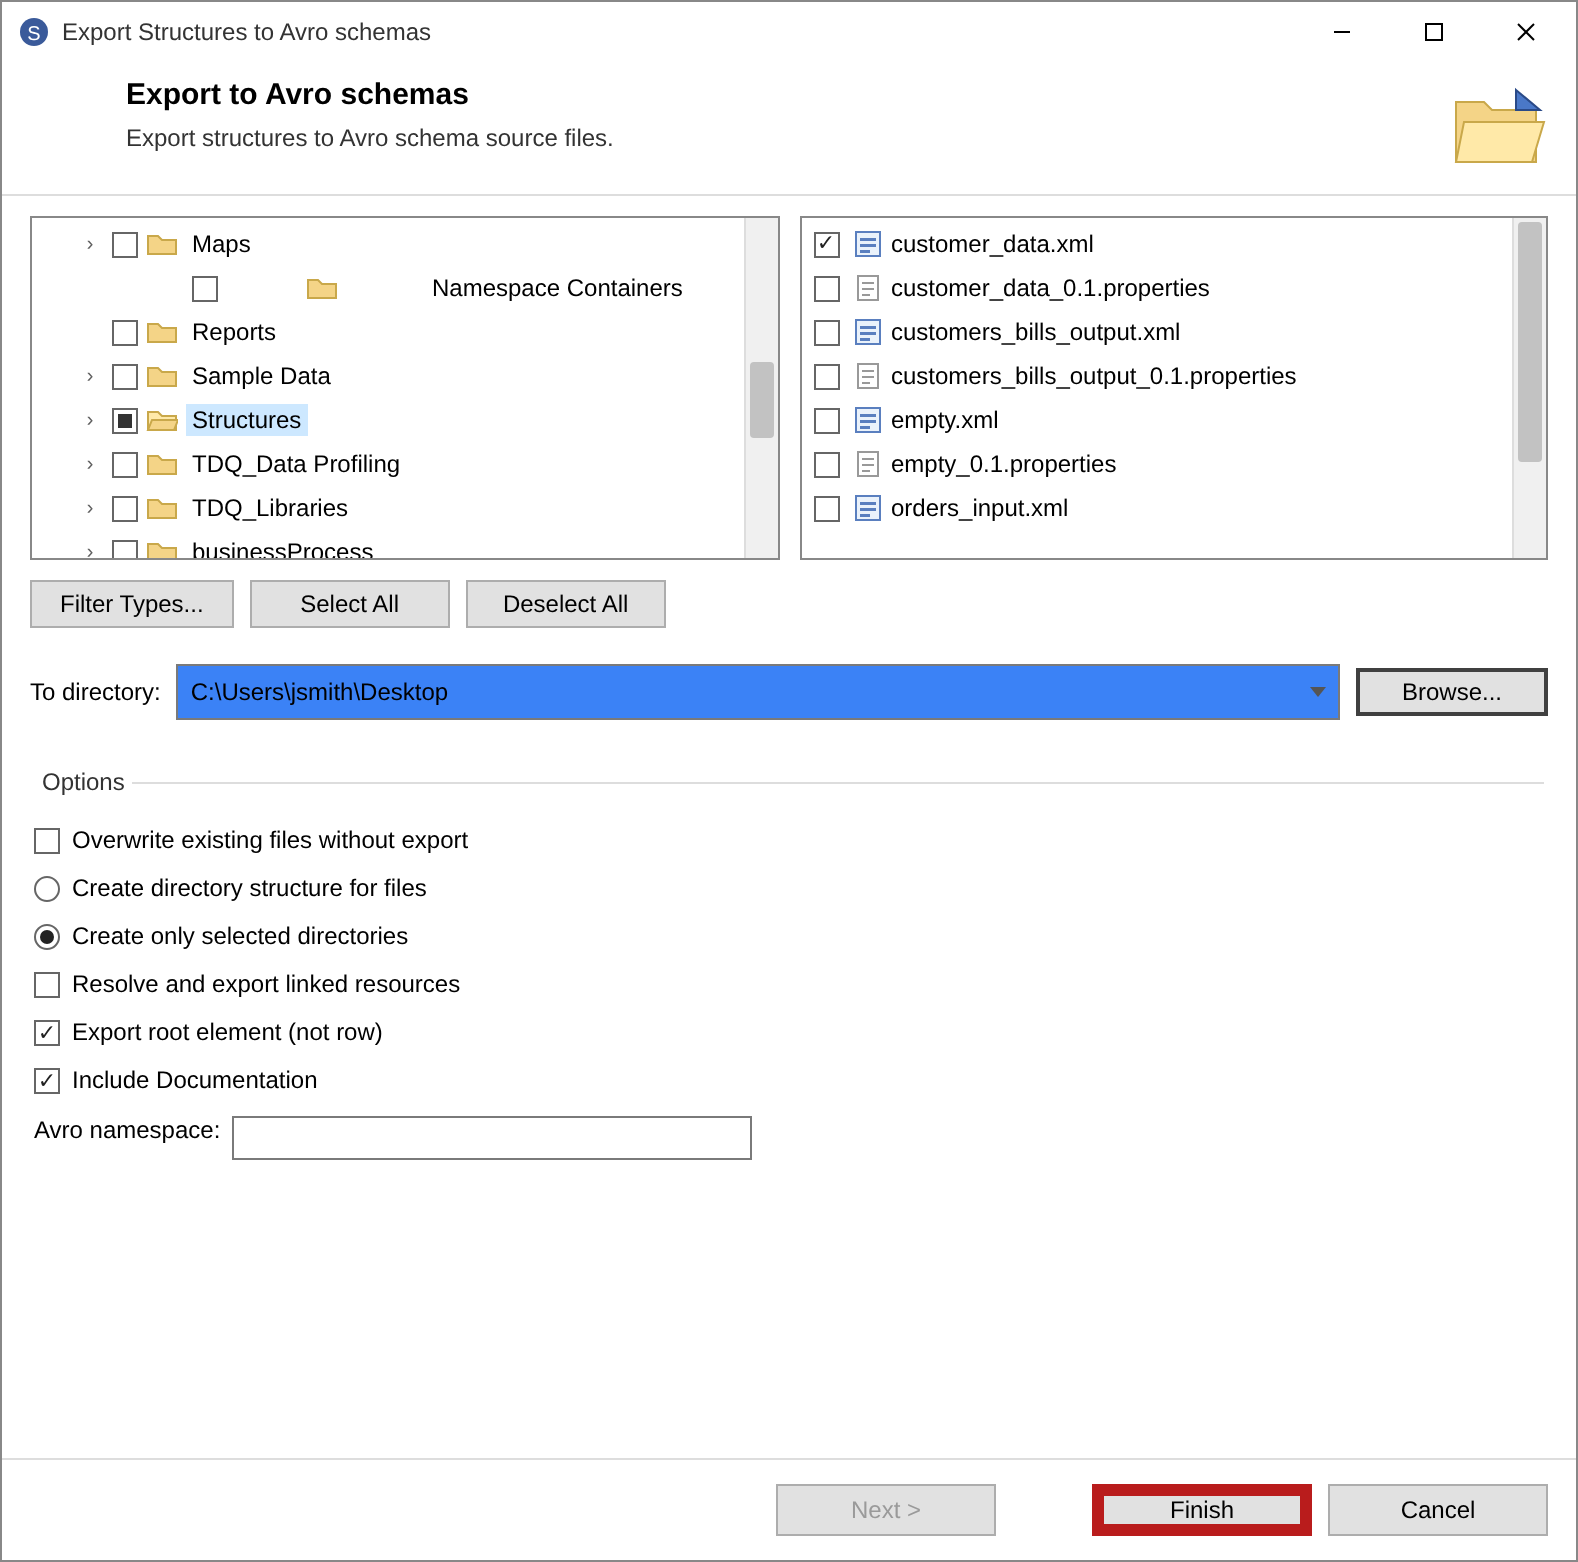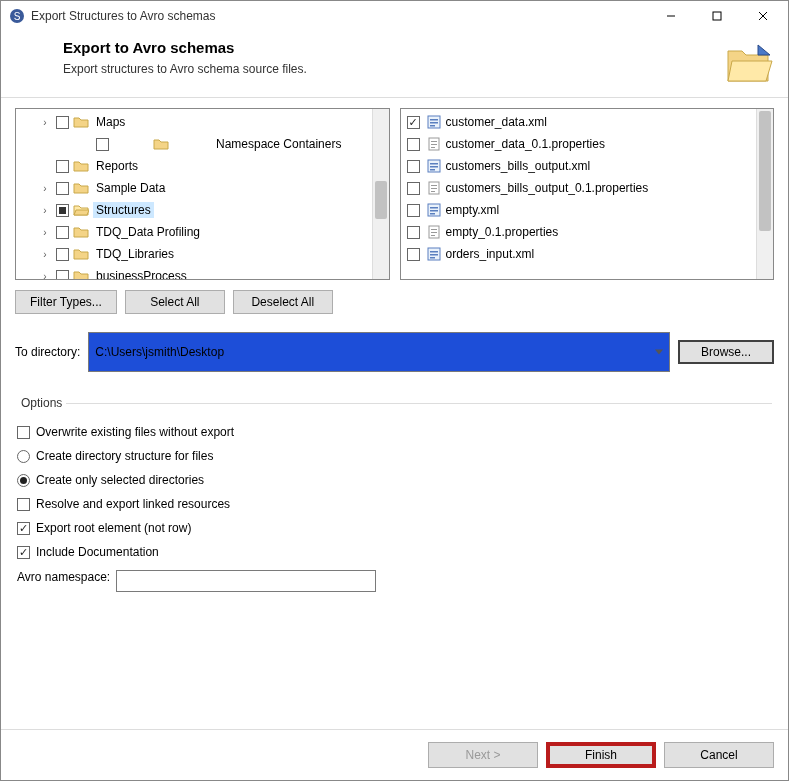--- a/index.html
+++ b/index.html
@@ -131,22 +131,22 @@
     height:24px; min-width:100px; padding:0 14px;
     border:1px solid #adadad; background:#e1e1e1;
     display:inline-flex; align-items:center; justify-content:center;
     font-size:12px;
   }
   .dir-row {
     display:flex; align-items:center; gap:8px; margin-top:18px;
   }
   .dir-row label { white-space:nowrap; }
   .combo {
-    flex:1; height:40px; border:1px solid #7a7a7a; padding:0 18px 0 6px;
-    display:flex; align-items:center; position:relative; background:#1d4ed8;
+    flex:1; height:28px; border:1px solid #7a7a7a; padding:0 18px 0 6px;
+    display:flex; align-items:center; position:relative; background:#3b82f6;
   }
   .combo::after {
     content:""; position:absolute; right:6px; top:50%;
     border-left:4px solid transparent; border-right:4px solid transparent;
     border-top:5px solid #555; transform:translateY(-50%);
   }
   .browse-btn {
     width:96px; height:24px;
     border:2px solid #404040; background:#e1e1e1;
     display:inline-flex; align-items:center; justify-content:center;
@@ -182,21 +182,21 @@
     border-top:1px solid #ddd;
     padding:12px 14px;
     display:flex; justify-content:flex-end; gap:8px;
   }
   .footer .fbtn {
     width:110px; height:26px;
     border:1px solid #adadad; background:#e1e1e1;
     display:inline-flex; align-items:center; justify-content:center;
     font-size:12px;
   }
-  .footer .fbtn.primary { border:4px solid #b91c1c; background:#e1e1e1; }
+  .footer .fbtn.primary { border:6px solid #b91c1c; background:#e1e1e1;margin-left:40px; }
   .footer .fbtn.disabled { color:#9a9a9a; }
 </style>
 </head>
 <body>
 
 <div class="window">
 
   <div class="titlebar">
     <span class="icon">
       <svg width="16" height="16">

